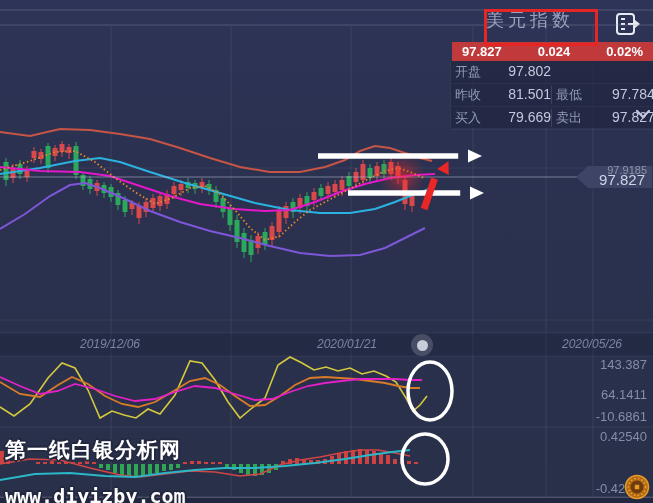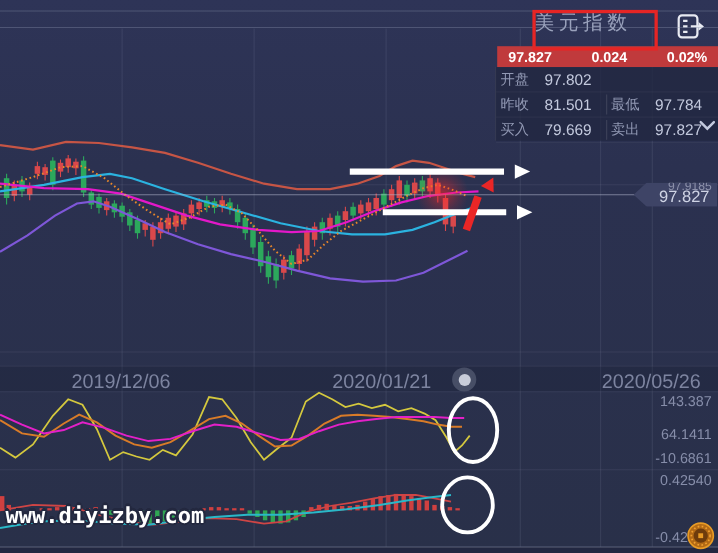--- a/index.html
+++ b/index.html
@@ -13,28 +13,28 @@
   #red-target-box{position:absolute;left:484px;top:9px;width:108px;height:31px;
        border:3px solid #e62525;z-index:30;}
   #panel-icon{position:absolute;right:12px;top:11px;width:26px;height:26px;}
   #ticker-bar{position:absolute;left:452px;top:42px;width:201px;height:19px;
        background:#c03a3c;display:flex;align-items:center;justify-content:space-between;
        padding:0 10px;box-sizing:border-box;z-index:5;}
   #ticker-bar span{color:#fff;font-size:13px;font-weight:bold;}
   #quote-rows{position:absolute;left:450px;top:61px;width:203px;height:67px;
        background:rgba(33,38,64,0.78);border-left:1px solid rgba(255,255,255,0.08);z-index:5;}
   .q-row{display:flex;height:22px;align-items:center;border-bottom:1px solid rgba(255,255,255,0.04);}
-  .q-cell{display:flex;align-items:center;width:96px;padding-left:4px;}
+  .q-cell{display:flex;align-items:flex-start;width:96px;padding-left:4px;gap:16px;}
   .q-cell.second{border-left:1px solid rgba(255,255,255,0.12);width:99px;}
   .q-label{width:34px;font-size:13px;color:#9299b4;}
   .q-value{font-size:14px;color:#c3c9dd;margin-left:6px;}
   #chevron-down{position:absolute;right:2px;top:108px;width:16px;height:12px;z-index:6;}
   
   .date-label{position:absolute;top:337px;transform:translateX(-50%);
-       font-size:18px;color:#7d84a0;z-index:4;}
+       font-size:12px;color:#7d84a0;z-index:4;font-style:italic;}
   .scale-label{position:absolute;right:6px;font-size:13px;color:#868da9;text-align:right;z-index:4;}
   
   #price-tag{position:absolute;left:576px;top:166px;width:76px;height:22px;
        background:#3e4466;clip-path:polygon(0 50%,12px 0,100% 0,100% 100%,12px 100%);z-index:12;}
   #price-tag .primary{position:absolute;right:7px;bottom:0;font-size:15px;color:#cfd4e5;}
   #price-tag .secondary{position:absolute;right:5px;top:-2px;font-size:11px;color:rgba(205,210,228,0.55);}
   
   #watermark{position:absolute;left:5px;top:436px;z-index:20;pointer-events:none;}
   .wm{color:#fff;font-weight:bold;font-family:"DejaVu Sans Mono",monospace;
       text-shadow:2px 0 0 #23283f,-2px 0 0 #23283f,0 2px 0 #23283f,0 -2px 0 #23283f,
@@ -360,17 +360,18 @@
       <ellipse cx="425" cy="459" rx="23" ry="25" fill="none" stroke="#fff" stroke-width="3.5"></ellipse>
       <g>
         <circle cx="637" cy="487" r="11.5" fill="#b36a15" stroke="#e89b25" stroke-width="1.5"></circle>
         <circle cx="637" cy="487" r="6.5" fill="#6e3c0c"></circle>
         <circle cx="637" cy="487" r="8.5" fill="none" stroke="#f0a030" stroke-width="1.6" stroke-dasharray="1.5 2.2"></circle>
         <rect x="634.8" y="484.8" width="4.4" height="4.4" fill="#e89b25"></rect>
       </g>
     </svg>
 
   <div id="watermark">
+    <div id="wm-line1" class="wm">第一纸白银分析网</div>
     <div id="wm-line2" class="wm">www.diyizby.com</div>
   </div>
 
   <div id="bottom-strip"></div>
 </div>
 
 </body></html>

